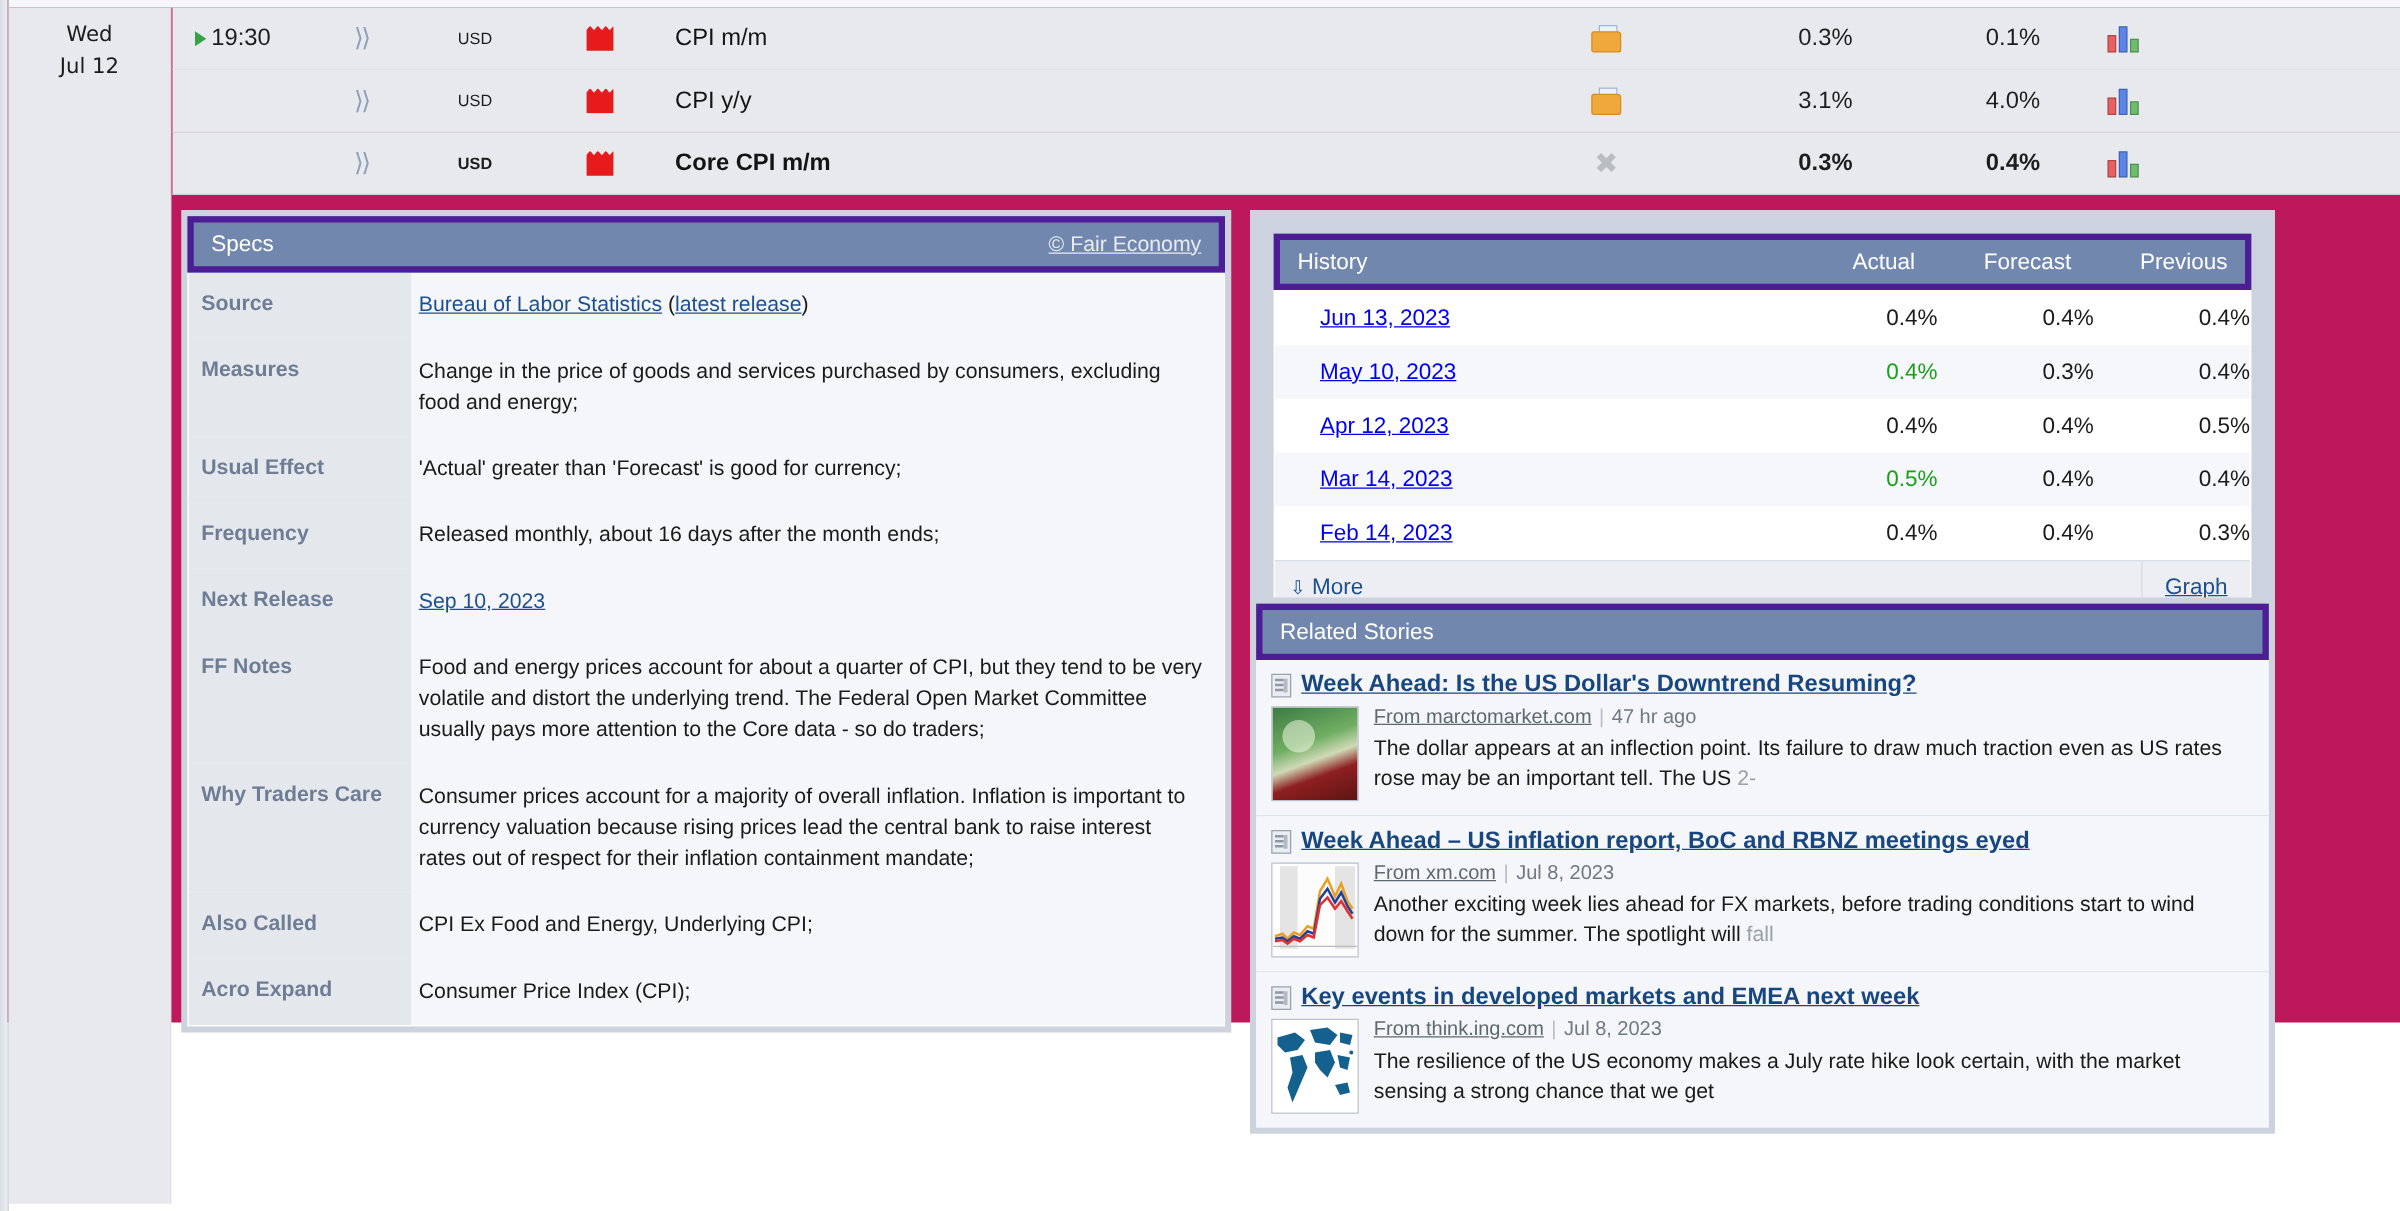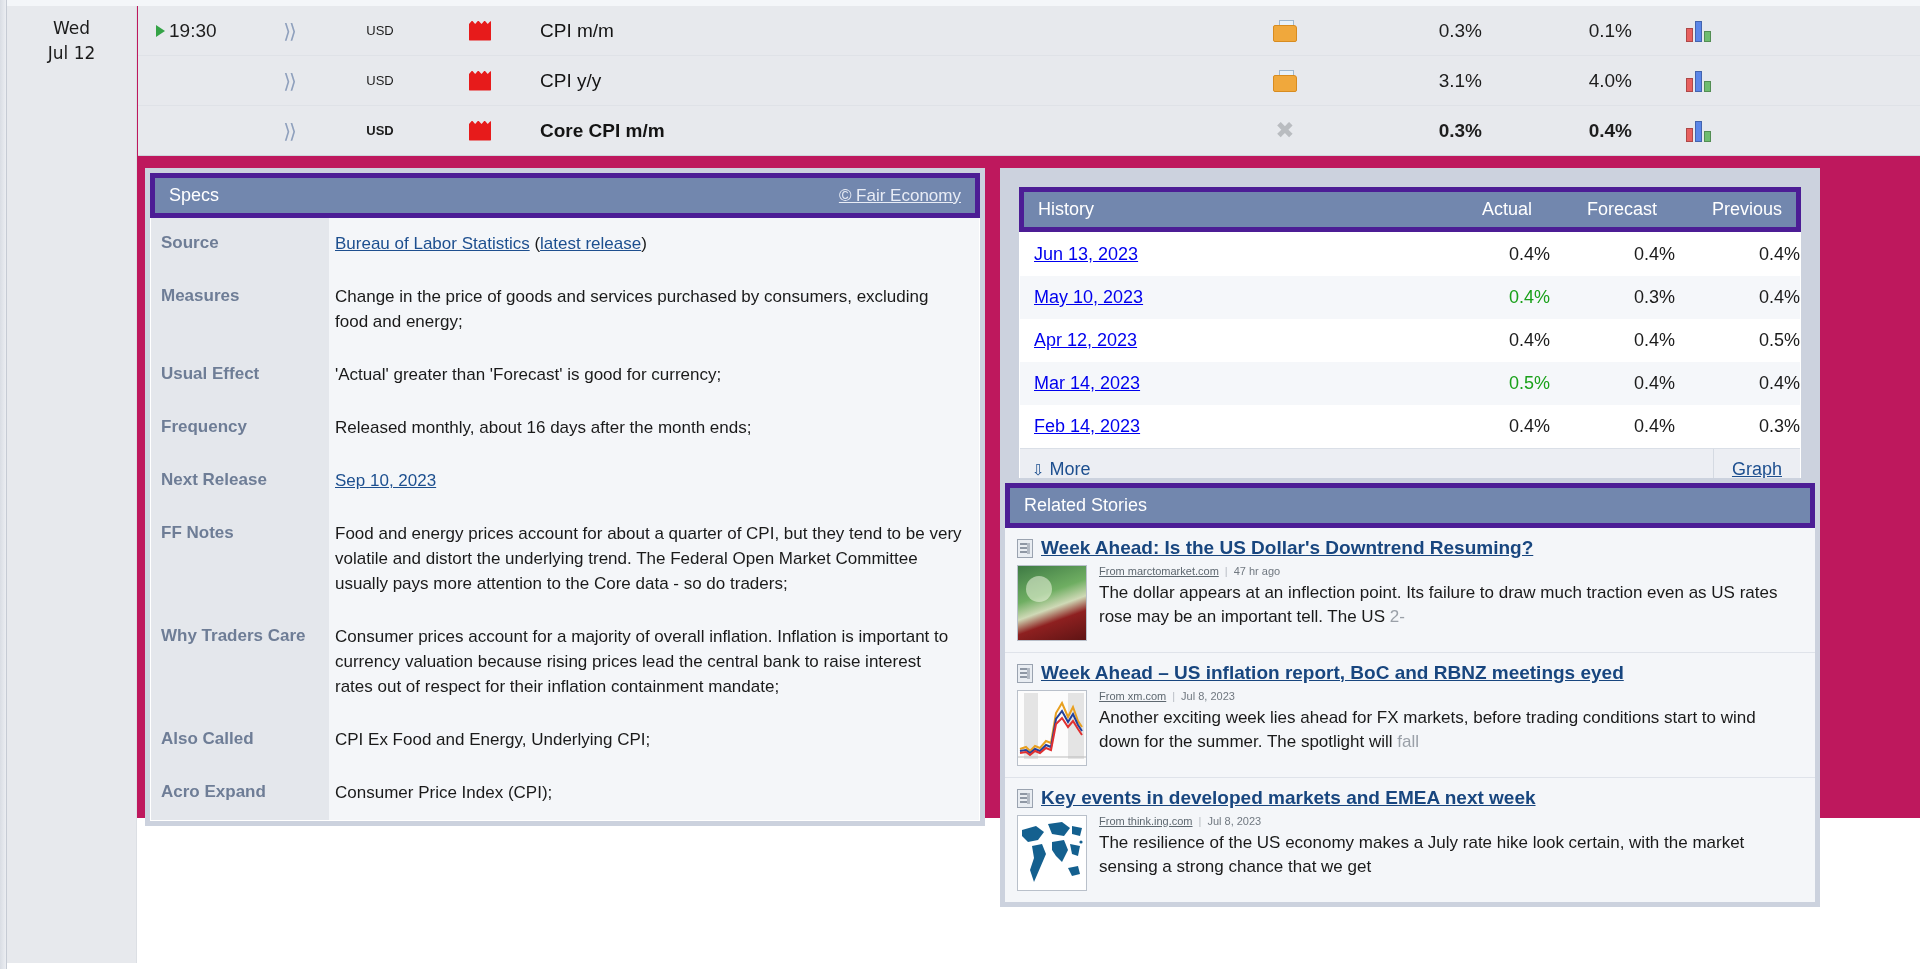--- a/index.html
+++ b/index.html
@@ -102,21 +102,21 @@
   .sval a, .hist a, .more-row a { color:#1d4f8f; text-decoration:underline; }
 
   
   .hist-wrap { position:absolute; left:1000px; top:168px; width:820px; background:#ccd2de; padding:19px; }
   .hist-head { display:flex; }
   .hist-head .ttl { flex:1; }
   .hh-col { width:125px; text-align:right; }
   .hist-body { background:#ffffff; border:1px solid #ffffff; }
   .hrow { display:flex; align-items:center; height:43px; padding:0 0 0 14px; font-size:18px; }
   .hrow:nth-child(even) { background:#f5f7fa; }
-  .hrow .date { flex:1; }
+  .hrow .date { flex:1;margin-left:22px; }
   .hrow .v { width:125px; text-align:right; color:#1b1b1b; }
   .hrow .v.green { color:#1aa11a; }
   .more-row {
     display:flex; align-items:center; height:42px; padding:0 0 0 12px;
     background:#eceef3; font-size:18px; border-top:1px solid #dadfe7;
   }
   .more-row .ml { flex:1; color:#1d4f8f; display:flex; align-items:center; gap:5px;}
   .more-row .gr { padding:0 18px; border-left:1px solid #d5dae2; height:100%; display:flex; align-items:center;}
   .dl-ico { font-size:15px; }
 
@@ -134,21 +134,21 @@
     content:""; position:absolute; left:2px; top:3px; width:7px; height:2px; background:#8e97a4;
     box-shadow:0 4px 0 #8e97a4, 0 8px 0 #8e97a4;
   }
   .news-ico::after {
     content:""; position:absolute; right:2px; top:3px; width:3px; height:11px; background:#b3bac4;
   }
   .st-title a { color:#18467f; font-weight:bold; font-size:19px; text-decoration:underline; }
   .st-main { display:flex; gap:12px; }
   .thumb { width:70px; height:76px; border:1px solid #b9c0ca; background:#fff; flex:none; overflow:hidden; position:relative; }
   .st-text { flex:1; }
-  .st-meta { font-size:11px; color:#707880; margin-bottom:4px; }
+  .st-meta { font-size:16px; color:#707880; margin-bottom:4px; }
   .st-meta a { color:#5e6870; text-decoration:underline; }
   .st-meta .sep { color:#b7bcc3; padding:0 6px; }
   .st-desc { font-size:17px; color:#1a1a1a; line-height:1.42; }
   .st-desc .fade { color:#9aa0a8; }
 
   
   .th-money { background:linear-gradient(160deg,#3e7a44 0%,#6fae62 38%,#cfd9b6 55%,#8e2020 70%,#5e1414 100%); }
   .th-money::after { content:""; position:absolute; left:8px; top:10px; width:26px; height:26px; border-radius:50%; background:rgba(240,245,225,.55);}
   .th-chart { background:#fbfbfb; }
   .th-world { background:#ffffff; }

